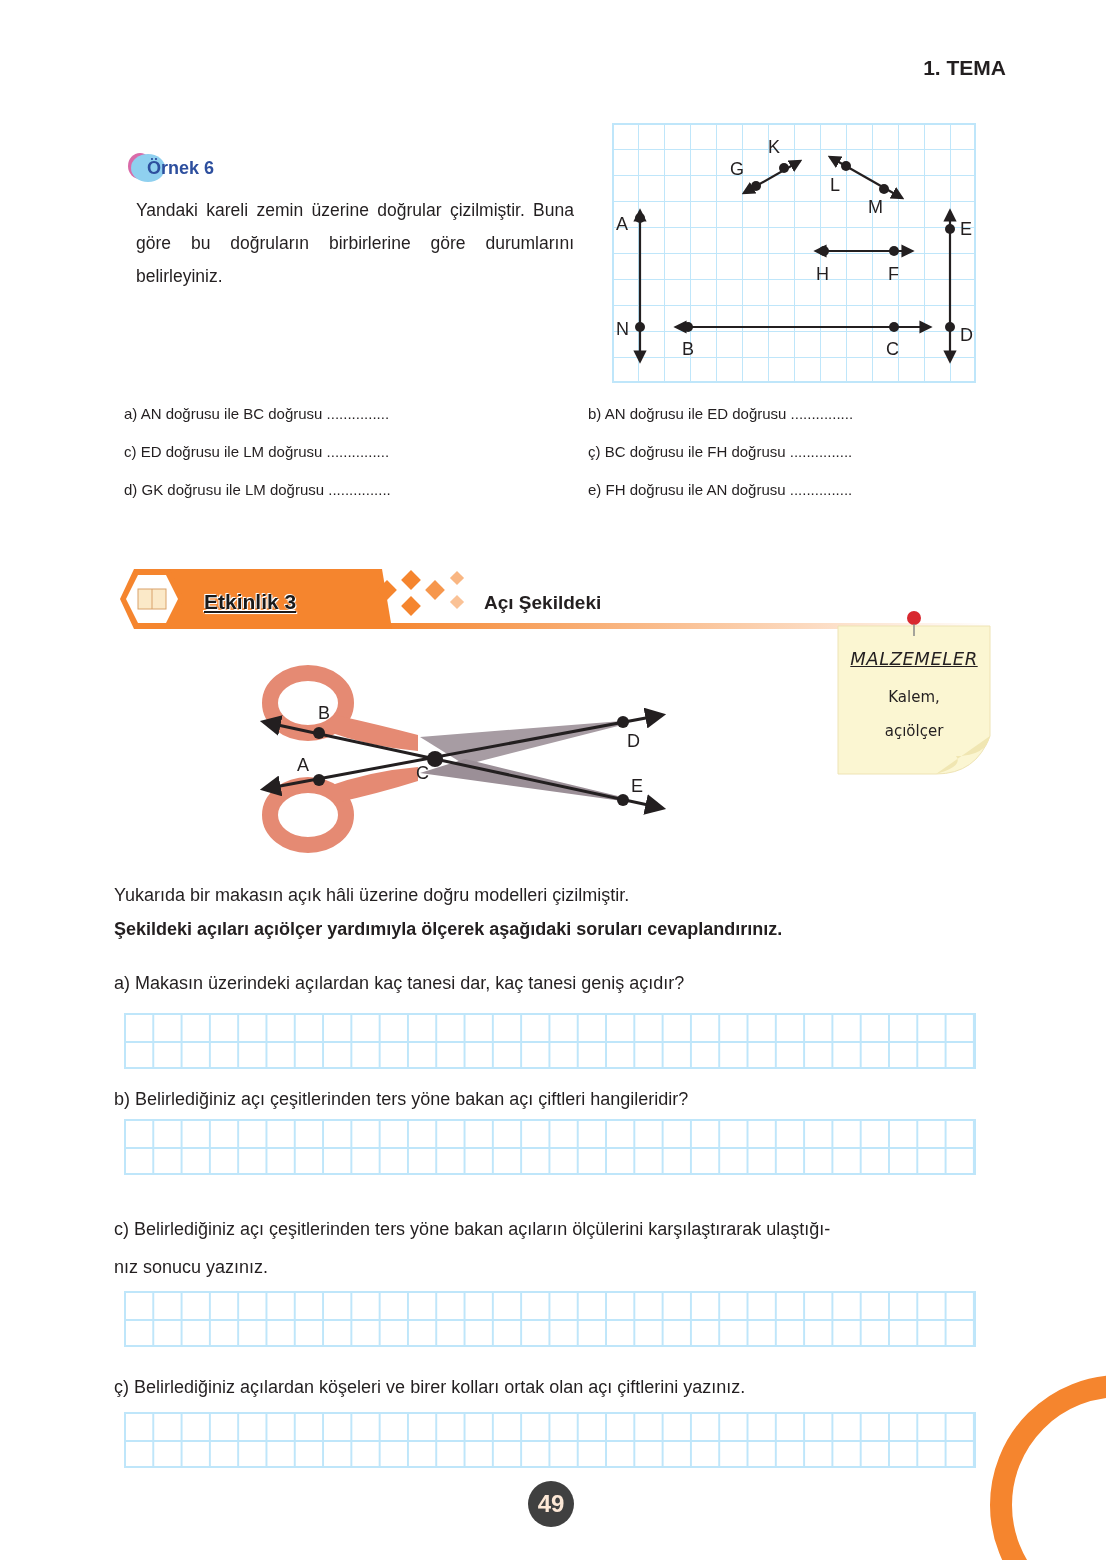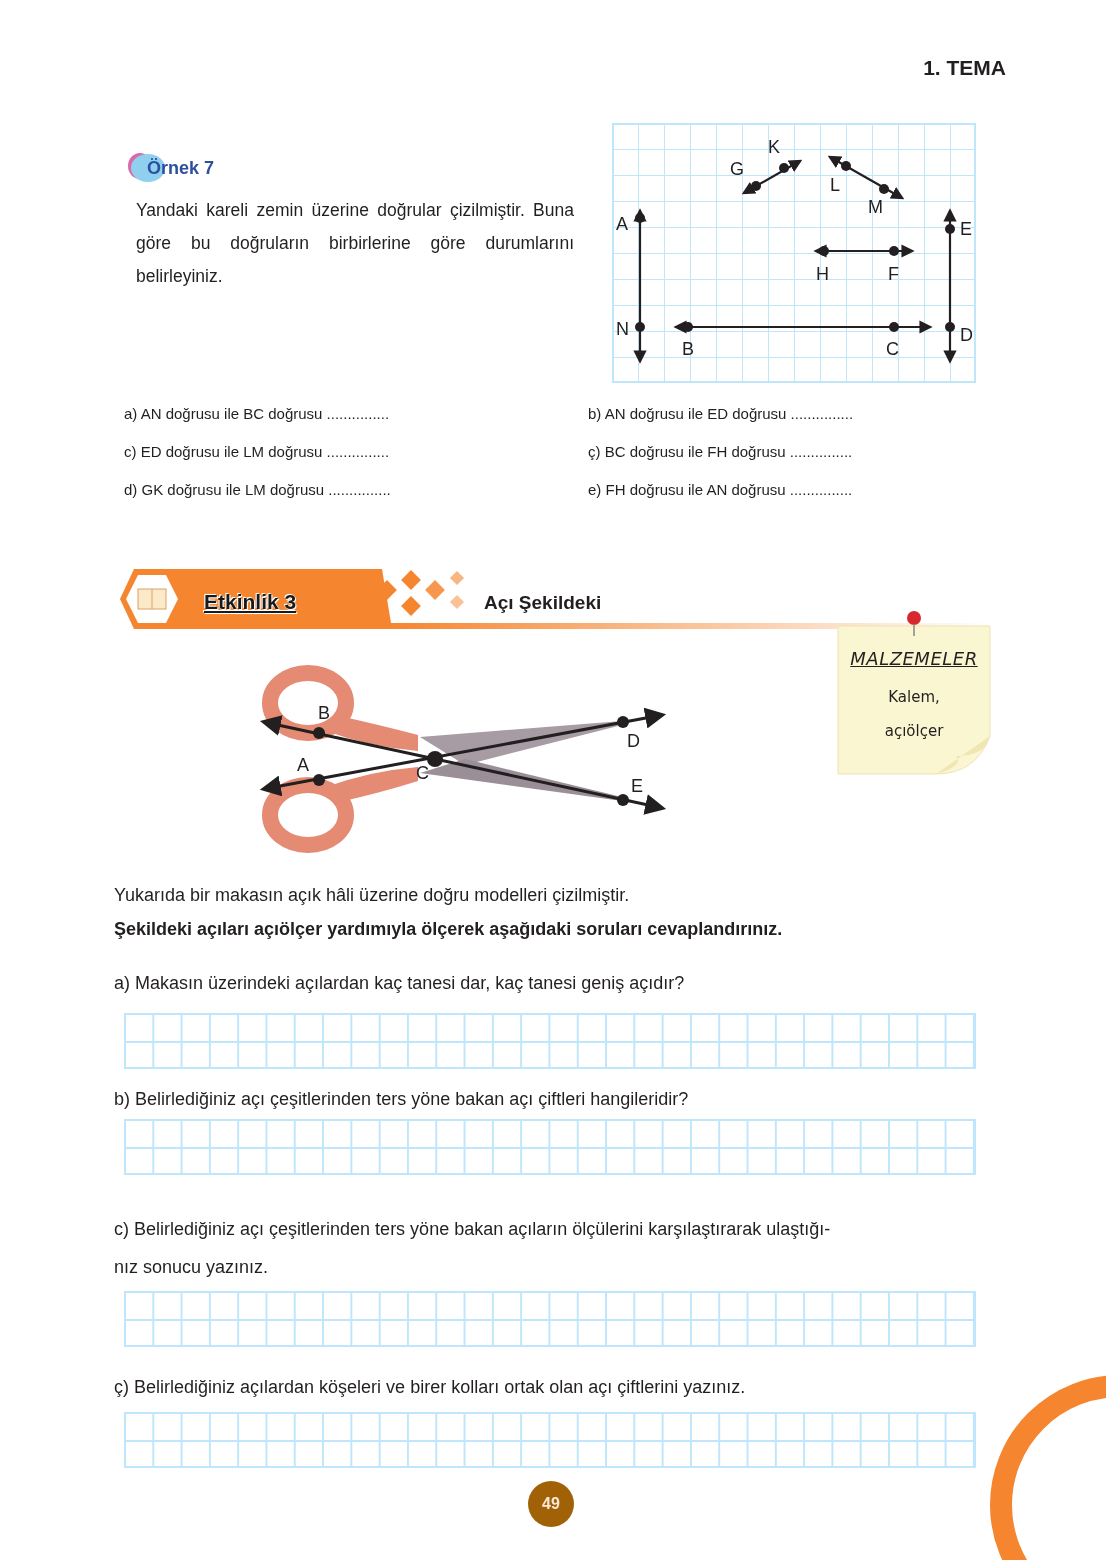--- a/index.html
+++ b/index.html
@@ -16,33 +16,33 @@
   .aci-title{left:484px;top:592px;font-weight:bold;font-size:19px;}
   .note{left:836px;top:606px;width:156px;height:170px;}
   .note-title{left:836px;top:648px;width:156px;text-align:center;font-size:18px;text-decoration:underline;font-family:"DejaVu Sans",sans-serif;letter-spacing:0.5px;font-style:italic;}
   .note-line{left:836px;width:156px;text-align:center;font-size:15px;font-family:"DejaVu Sans",sans-serif;}
   .scissors{left:250px;top:655px;width:430px;height:210px;}
   .para{left:114px;font-size:18px;white-space:nowrap;}
   .bold{font-weight:bold;}
   .answer-grid{left:124px;width:852px;height:56px;border:2px solid #bfe6fa;box-sizing:border-box;
      background-image:linear-gradient(to right,#bfe6fa 2px,transparent 2px),linear-gradient(to bottom,#bfe6fa 2px,transparent 2px);
      background-size:28.3px 28px;background-position:-2px -2px;}
-  .page-num{left:528px;top:1481px;width:46px;height:46px;border-radius:50%;background:#a16207;color:#fde8d6;font-weight:bold;font-size:16px;text-align:center;line-height:46px;}
+  .page-num{left:528px;top:1481px;width:46px;height:46px;border-radius:50%;background:#404040;color:#fde8d6;font-weight:bold;font-size:24px;text-align:center;line-height:46px;}
   .corner-arc{left:990px;top:1375px;width:260px;height:260px;border-radius:50%;border:22px solid #f5852e;box-sizing:border-box;}
 </style>
 </head>
 <body>
 
 <div class="abs tema">1. TEMA</div>
 
 <svg class="abs ornek-badge" viewBox="0 0 40 34">
   <ellipse cx="14" cy="16" rx="12" ry="13" fill="#d96aa8"></ellipse>
   <ellipse cx="22" cy="18" rx="17" ry="14" fill="#8fd0ef"></ellipse>
 </svg>
-<div class="abs ornek-title">Örnek 7</div>
+<div class="abs ornek-title">Örnek 6</div>
 <div class="abs ornek-text">Yandaki kareli zemin üzerine doğrular çizilmiştir. Buna göre bu doğruların birbirlerine göre durumlarını belirleyiniz.</div>
 
 <svg class="abs grid-fig" viewBox="0 0 364 260">
   <defs>
     <pattern id="g" width="26" height="26" patternUnits="userSpaceOnUse">
       <path d="M26 0 L0 0 0 26" fill="none" stroke="#bfe6fa" stroke-width="2"></path>
     </pattern>
     <marker id="ah" viewBox="0 0 10 10" refX="8" refY="5" markerWidth="6" markerHeight="6" orient="auto-start-reverse">
       <path d="M0 0 L10 5 L0 10 z" fill="#231f20"></path>
     </marker>

